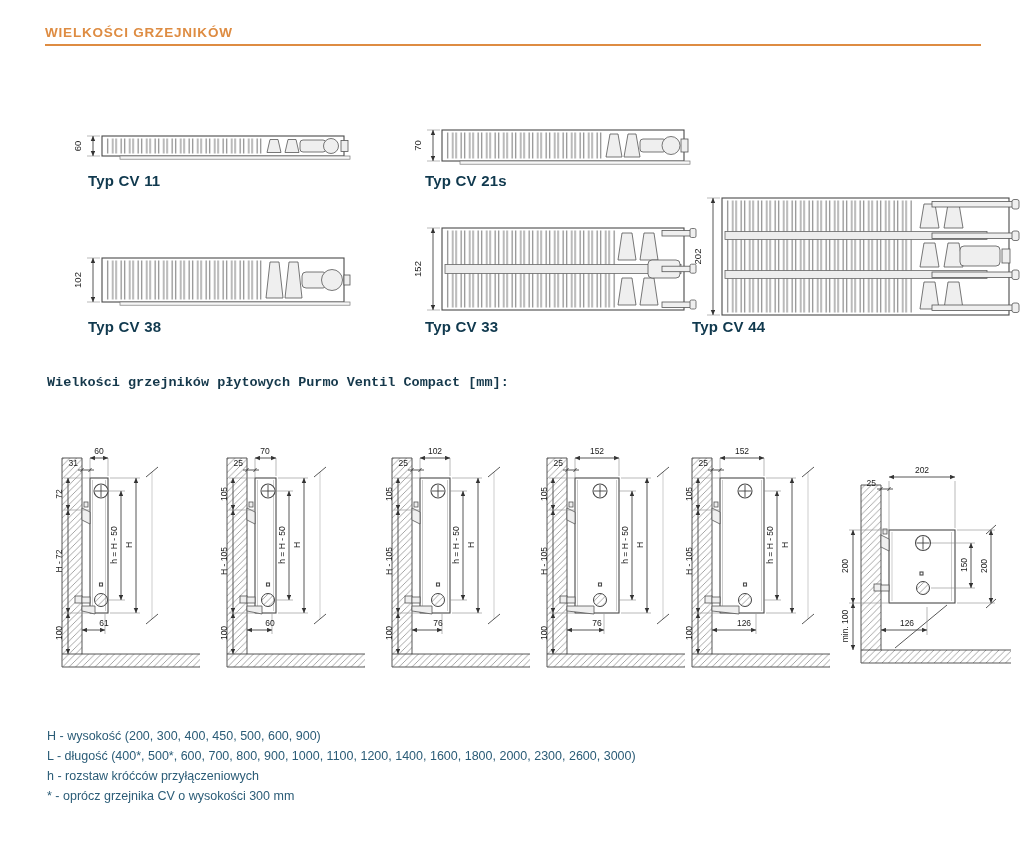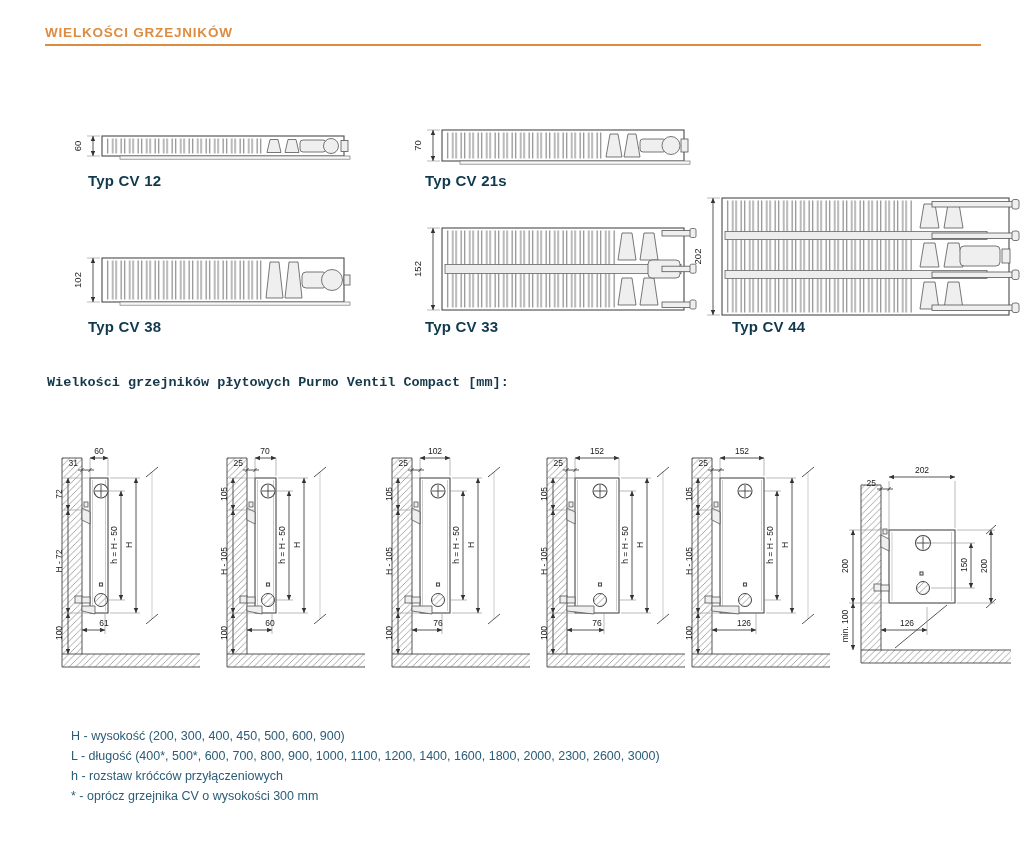--- a/index.html
+++ b/index.html
@@ -12,21 +12,21 @@
     letter-spacing:.8px;color:#DE8C42;
   }
   .hdr-rule{position:absolute;left:45px;top:44px;width:936px;height:2px;background:#DE8C42;}
   .typ{
     position:absolute;font-size:15px;font-weight:bold;color:#10394E;letter-spacing:.2px;
   }
   .sect{
     position:absolute;left:47px;top:375px;font-size:13.5px;font-weight:bold;color:#15384B;font-family:Liberation Mono, monospace;
   }
   .legend{position:absolute;left:47px;top:729px;color:#2B5C77;font-size:12.5px;}
-  .legend div{margin-bottom:6px;margin-left:24px;}
+  .legend div{margin-bottom:6px;}
   svg{position:absolute;overflow:visible;}
   svg text{font-family:"Liberation Sans",sans-serif;font-size:8.5px;fill:#1c1c1c;}
   text.dimtv{font-size:9.5px;}
   .dln{stroke:#444;stroke-width:0.9;fill:none;}
   .ext{stroke:#8a8a8a;stroke-width:0.6;fill:none;}
   .dr{stroke:#4a4a4a;stroke-width:1.1;fill:#fff;}
   .dr2{stroke:#555;stroke-width:0.8;fill:#efefef;}
   .thin{stroke:#9a9a9a;stroke-width:0.5;fill:none;}
 </style>
 </head>
@@ -61,21 +61,21 @@
     <text class="dimtv" transform="rotate(-90 9 16)" x="9" y="16" text-anchor="middle">60</text>
     <rect class="dr" x="30" y="6" width="242" height="20"></rect>
     <rect x="34" y="8.5" width="158" height="15" fill="url(#fins)"></rect>
     <polygon class="dr2" points="198,9.5 206,9.5 209,22.5 195,22.5"></polygon>
     <polygon class="dr2" points="216,9.5 224,9.5 227,22.5 213,22.5"></polygon>
     <rect class="dr2" x="228" y="10" width="26" height="12" rx="3"></rect>
     <circle class="dr2" cx="259" cy="16" r="7.5"></circle>
     <rect class="dr2" x="269" y="10.5" width="7" height="11"></rect>
     <rect x="48" y="26" width="230" height="3.2" fill="#f7f7f7" stroke="#777" stroke-width="0.7"></rect>
   </svg>
-  <div class="typ" style="left:88px;top:172px">Typ CV 12</div>
+  <div class="typ" style="left:88px;top:172px">Typ CV 11</div>
 
   <svg style="left:412px;top:124px" width="290" height="48">
     <line class="ext" x1="15" y1="6" x2="28" y2="6"></line>
       <line class="ext" x1="15" y1="37" x2="28" y2="37"></line>
     <path class="dln" d="M21,6 L21,37" marker-start="url(#as)" marker-end="url(#ae)"></path>
     <text class="dimtv" transform="rotate(-90 9 21.5)" x="9" y="21.5" text-anchor="middle">70</text>
     <rect class="dr" x="30" y="6" width="242" height="31"></rect>
     <rect x="34" y="8.5" width="158" height="26" fill="url(#fins)"></rect>
     <polygon class="dr2" points="198,10 206,10 210,33 194,33"></polygon>
     <polygon class="dr2" points="216,10 224,10 228,33 212,33"></polygon>
@@ -143,21 +143,21 @@
     <rect class="dr2" x="310" y="57" width="8" height="14"></rect>
     <rect class="dr2" x="240" y="9.5" width="86" height="5.5"></rect>
     <rect class="dr2" x="320" y="7.5" width="7" height="9.5" rx="2"></rect>
     <rect class="dr2" x="240" y="41" width="86" height="5.5"></rect>
     <rect class="dr2" x="320" y="39" width="7" height="9.5" rx="2"></rect>
     <rect class="dr2" x="240" y="80" width="86" height="5.5"></rect>
     <rect class="dr2" x="320" y="78" width="7" height="9.5" rx="2"></rect>
     <rect class="dr2" x="240" y="113" width="86" height="5.5"></rect>
     <rect class="dr2" x="320" y="111" width="7" height="9.5" rx="2"></rect>
   </svg>
-  <div class="typ" style="left:732px;top:318px">Typ CV 44</div>
+  <div class="typ" style="left:692px;top:318px">Typ CV 44</div>
 
   <div class="sect">Wielkości grzejników płytowych Purmo Ventil Compact [mm]:</div>
 
   <svg style="left:48px;top:428px" width="165" height="245">
     <rect x="14" y="30" width="20" height="196" fill="url(#hatch)"></rect>
     <line class="dln" x1="14" y1="30" x2="34" y2="30"></line>
       <line class="dln" x1="34" y1="30" x2="34" y2="226"></line>
     <line class="dln" x1="14" y1="30" x2="14" y2="239"></line>
     <rect x="14" y="226" width="138" height="13" fill="url(#hatch)"></rect>
     <line class="dln" x1="14" y1="226" x2="152" y2="226"></line>

